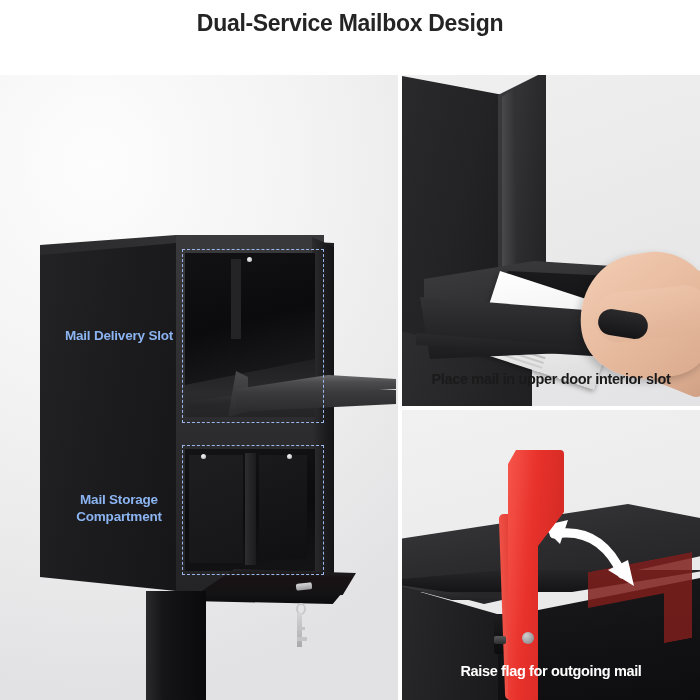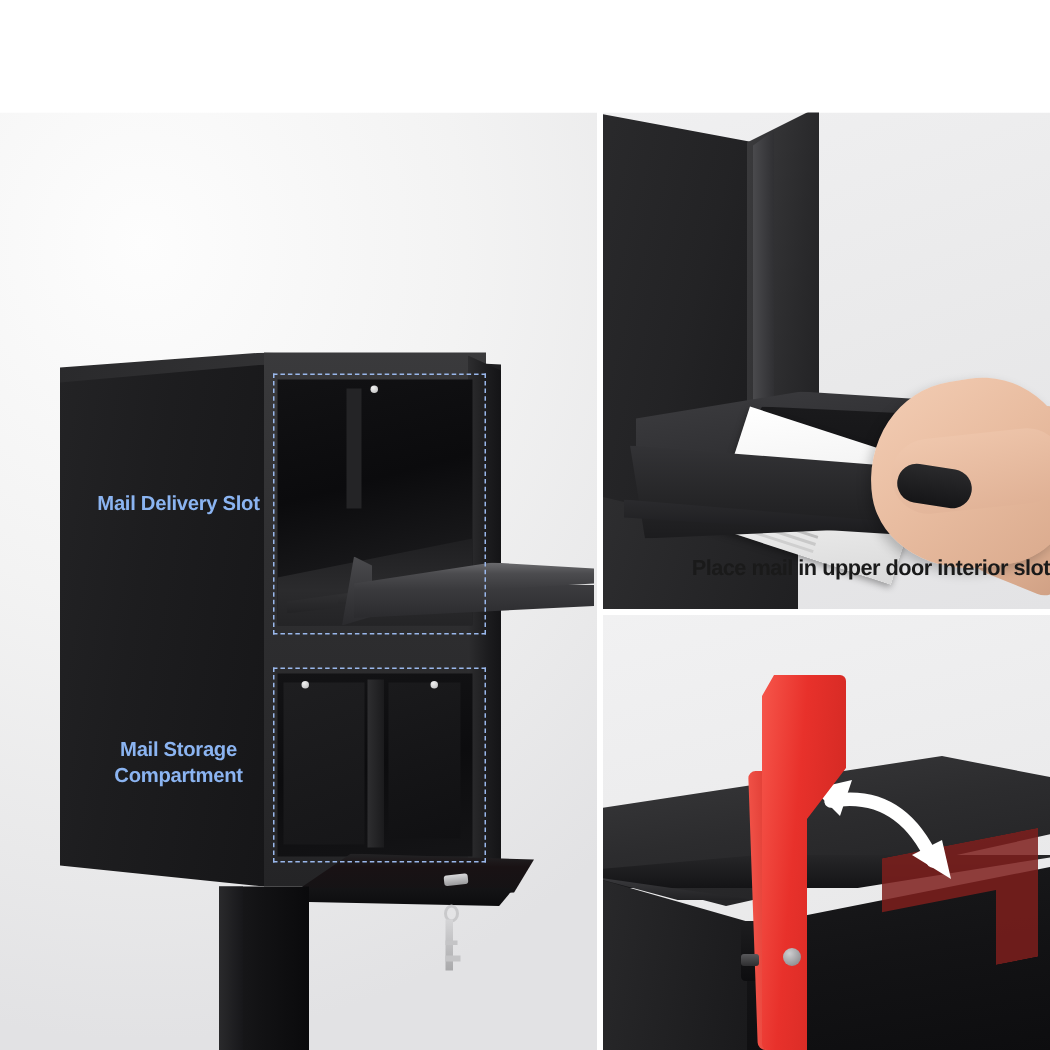--- a/index.html
+++ b/index.html
@@ -279,21 +279,21 @@
   .tr-knuck {
     left:192px; top:214px; width:116px; height:50px;
     background:linear-gradient(170deg,#f0c8ae,#dfb094);
     border-radius:26px; transform:rotate(-6deg); opacity:.95;
   }
 
   .cap {
     position:absolute; font-weight:bold; letter-spacing:-0.35px;
     white-space:nowrap;
   }
-  #cap-tr { left:0; width:298px; text-align:right; top:296px;
+  #cap-tr { left:0; width:298px; text-align:center; top:296px;
             font-size:14.5px; color:#1a1a1a; }
 
   
   #panel-br .bg {
     position:absolute; inset:0;
     background:linear-gradient(165deg,#f1f1f2 0%,#eaeaeb 60%,#e4e4e6 100%);
   }
   .br { position:absolute; }
   .br-top {
     left:-10px; top:94px; width:318px; height:100px;
@@ -356,20 +356,21 @@
 
   #cap-br { left:0; width:298px; text-align:center; top:253px;
             font-size:14.5px; color:#ffffff; }
 </style>
 </head>
 <body>
 
 <div id="page">
 
   <div class="header">
+    <div class="header-title">Dual-Service Mailbox Design</div>
   </div>
 
   <div class="panel" id="panel-left">
     <div class="bg"></div>
 
     <div class="lp mb-top"></div>
     <div class="lp mb-front"></div>
     <div class="lp mb-right-edge"></div>
 
     <div class="lp cavity-up">
@@ -458,18 +459,19 @@
       <polygon points="4,30 30,24 22,48" fill="#ffffff"></polygon>
       <polygon points="96,90 70,74 90,64" fill="#ffffff"></polygon>
     </svg>
 
     <div class="br flag-bracket"></div>
     <div class="br flag-back"></div>
     <div class="br flag-main"></div>
     <div class="br flag-bolt"></div>
     <div class="br flag-pivot"></div>
 
+    <div class="cap" id="cap-br">Raise flag for outgoing mail</div>
   </div>
 
   <div class="divider-v"></div>
   <div class="divider-h"></div>
 
 </div>
 
 </body></html>

